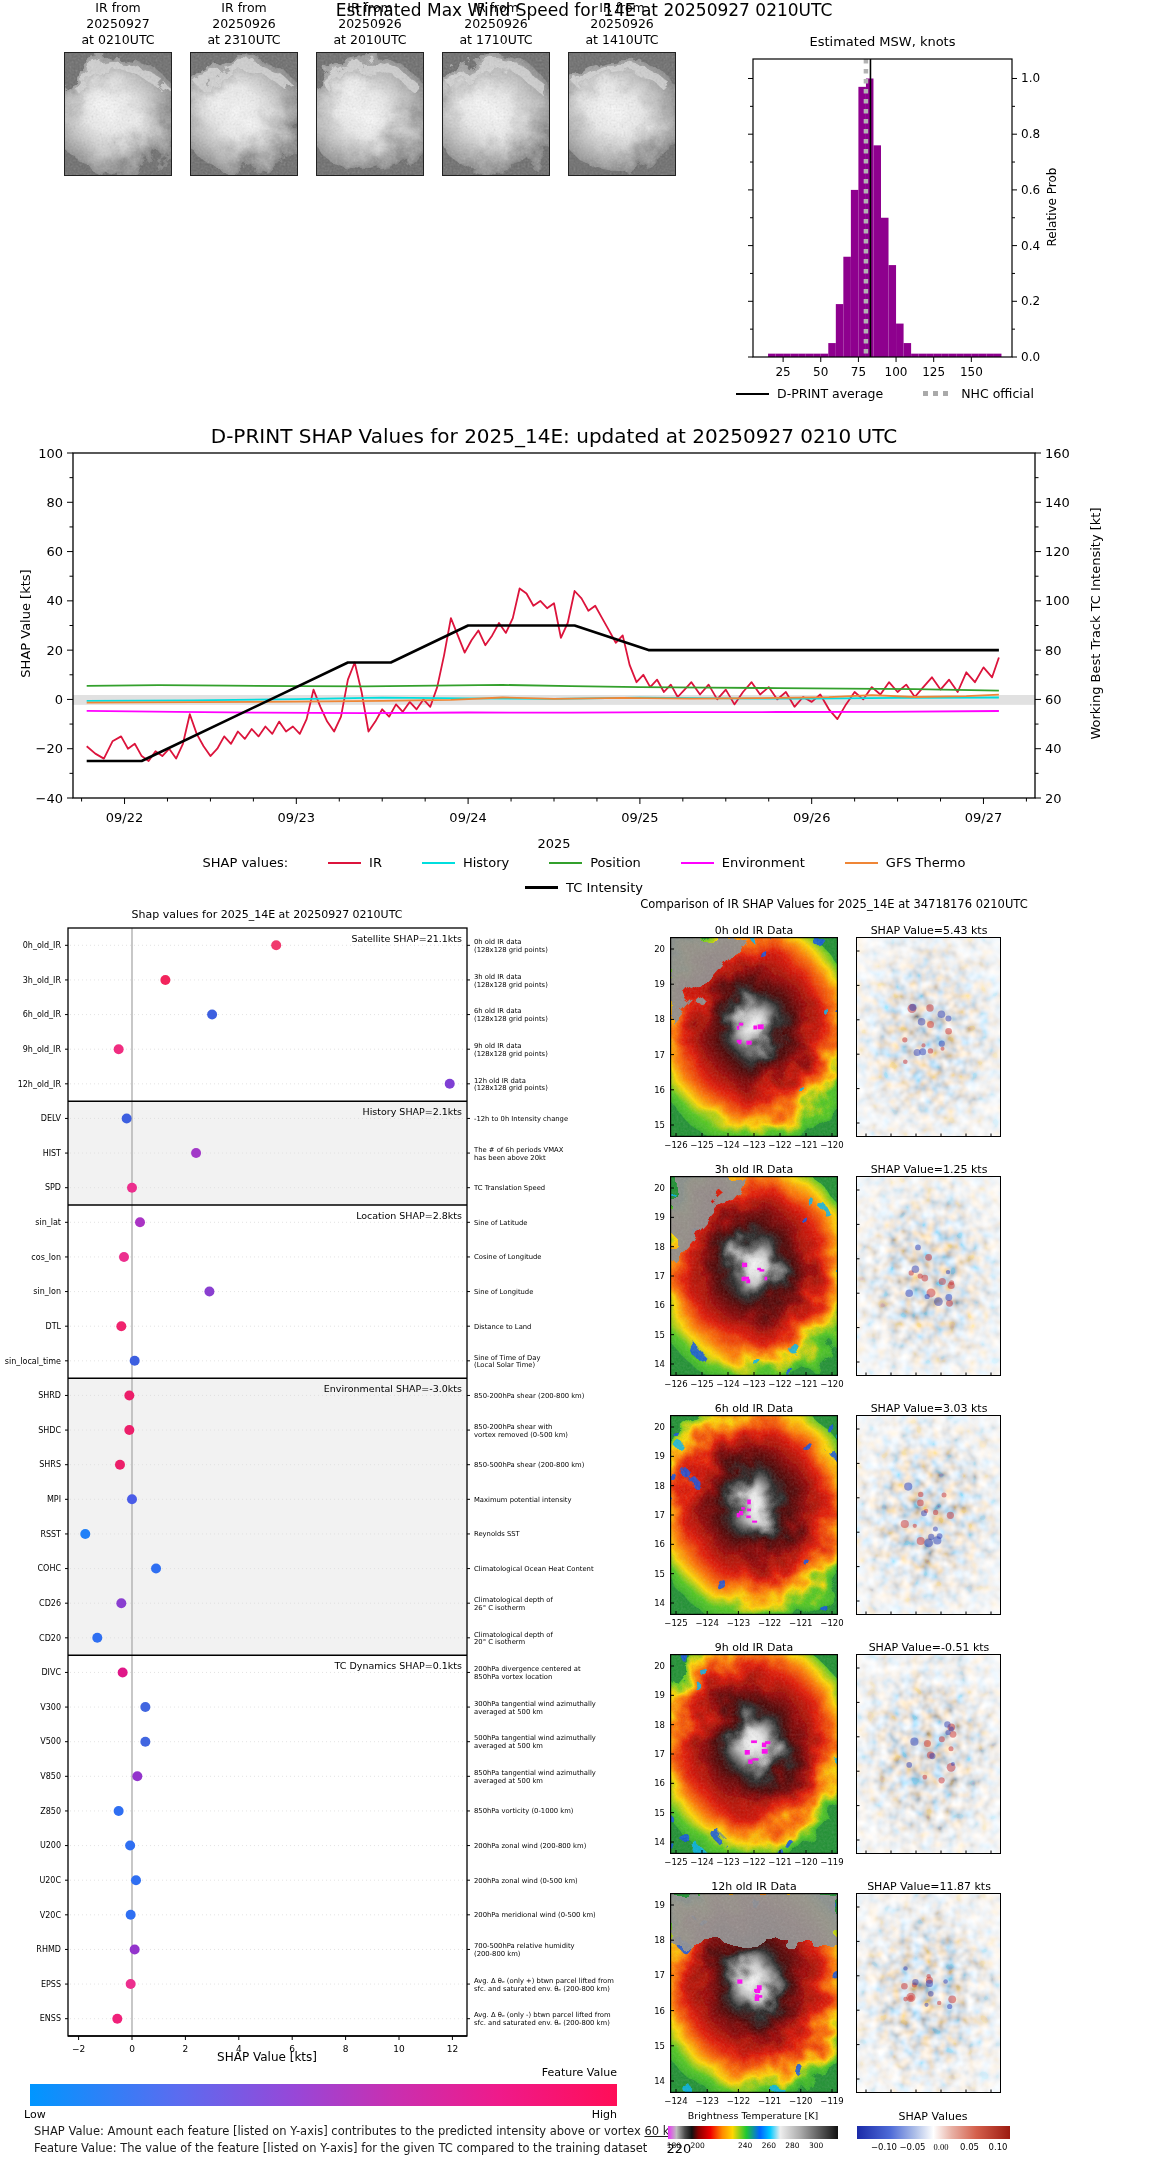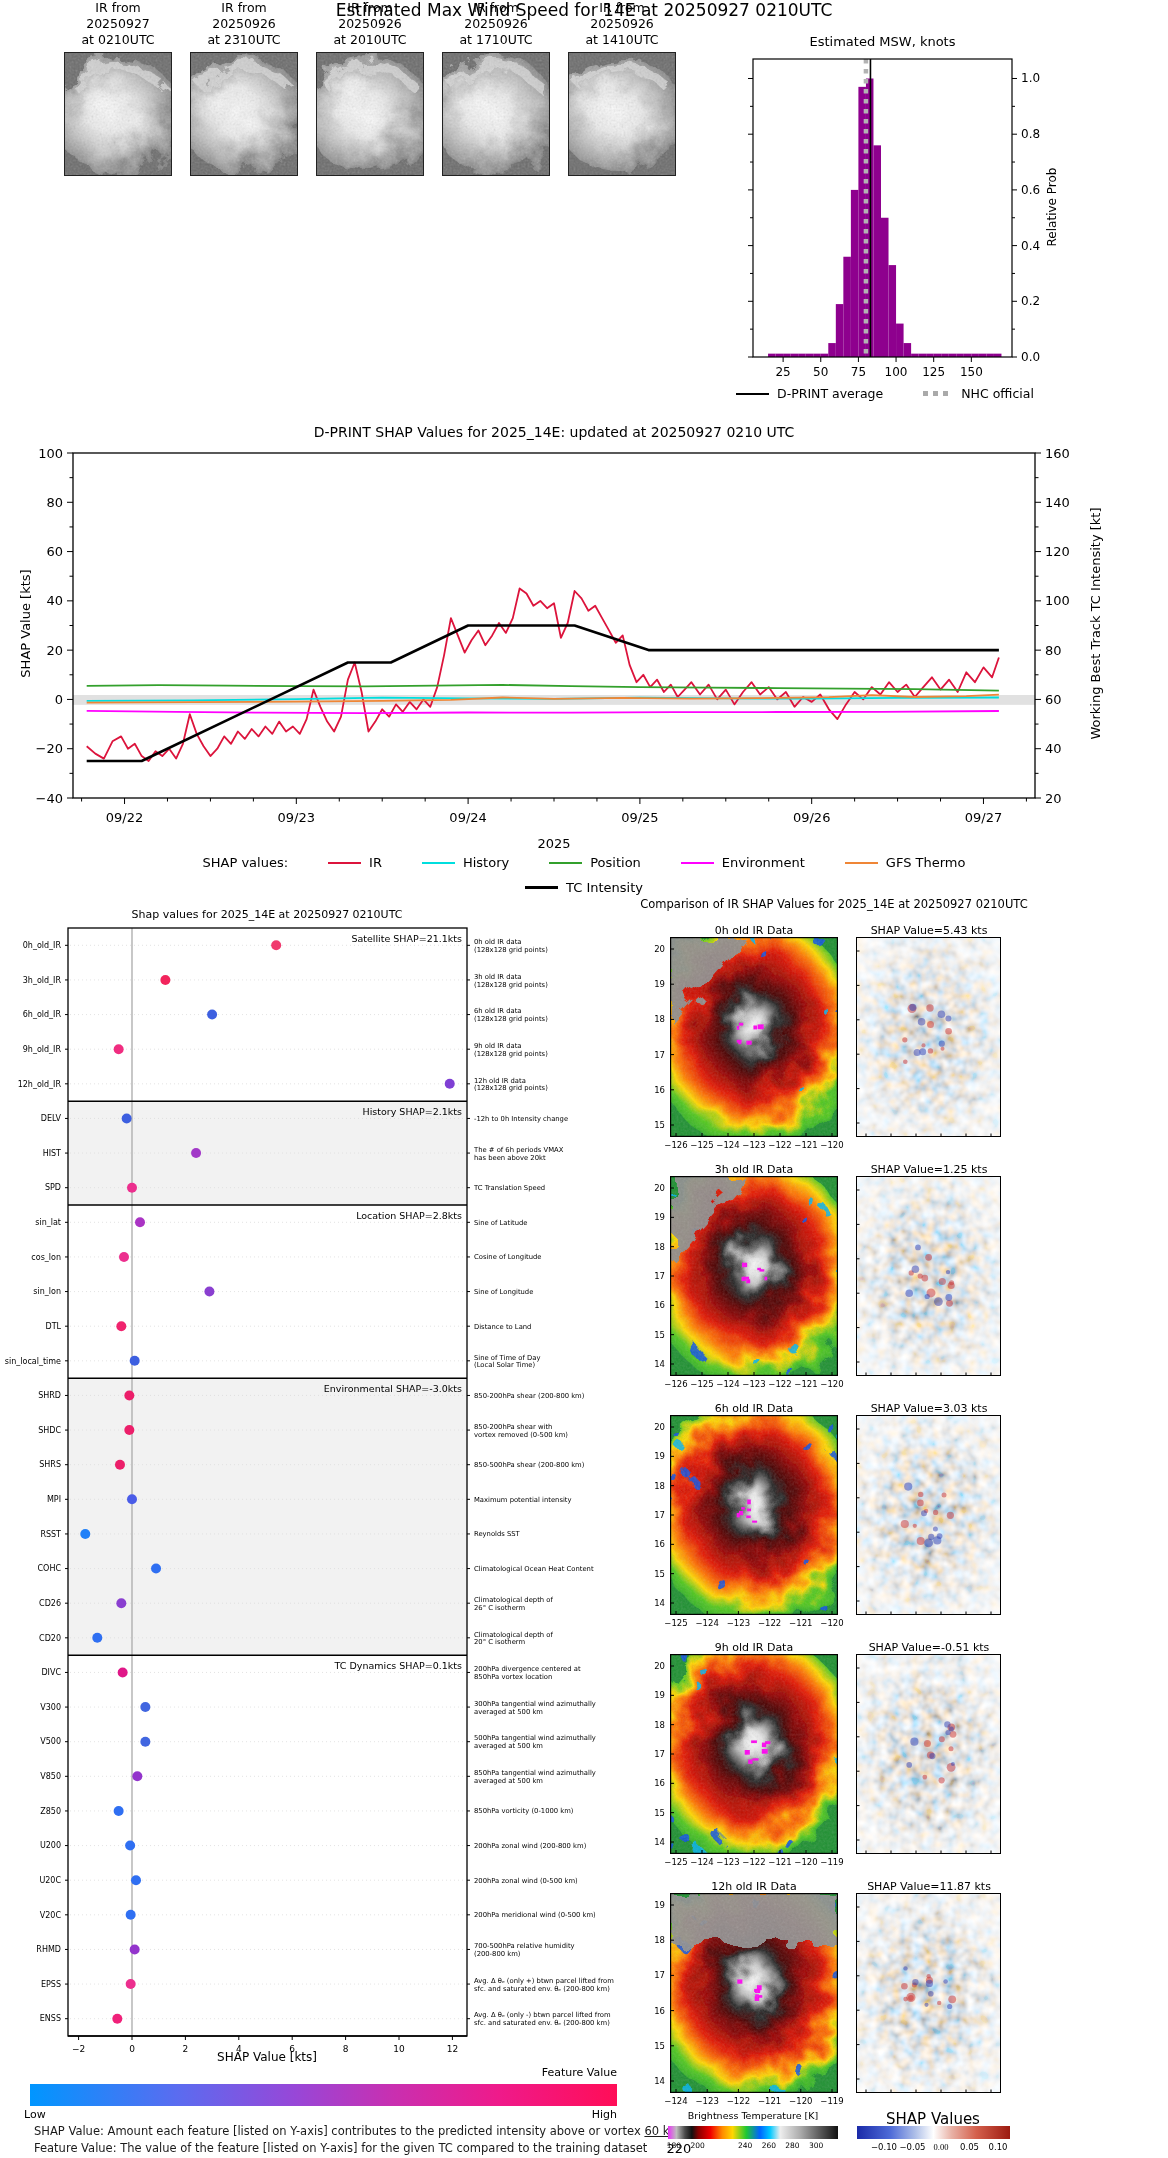--- a/index.html
+++ b/index.html
@@ -276,21 +276,21 @@
     <span class="legitem">
         <span class="legline"></span>
         <span>D-PRINT average</span>
       </span>
     <span class="legitem">
         <span style="display:inline-block;width:30px;height:5px;background:repeating-linear-gradient(90deg,#aaa 0 5px,transparent 5px 10px);"></span>
         <span>NHC official</span>
       </span>
   </div>
 
-  <div class="abs ctr" style="left:154px;top:424px;width:800px;font-size:14px;">D-PRINT SHAP Values for 2025_14E: updated at 20250927 0210 UTC</div>
+  <div class="abs ctr" style="left:154px;top:424px;width:800px;font-size:20px;">D-PRINT SHAP Values for 2025_14E: updated at 20250927 0210 UTC</div>
   <div class="abs" id="tsWrap" style="left:0;top:420px;width:1168px;height:420px;">
       <svg width="1168" height="420">
         <rect x="73" y="274.99285714285713" width="962" height="9.85714285714289" fill="#d9d9d9" opacity="0.8"></rect>
         <polyline points="86.7,326.3 95.3,333.6 103.9,338.6 112.5,321.3 121.1,316.4 128.0,328.7 134.8,323.8 141.7,336.1 148.6,341.0 155.5,331.2 162.3,336.1 169.2,328.7 176.1,338.6 182.9,323.8 189.8,294.2 196.7,313.9 203.6,326.3 210.4,336.1 217.3,328.7 224.2,316.4 231.0,323.8 237.9,311.5 244.8,318.9 251.7,309.0 258.5,316.4 265.4,306.5 272.3,313.9 279.1,301.6 286.0,311.5 292.9,306.5 299.8,313.9 306.6,299.1 313.5,269.6 320.4,286.8 327.2,301.6 334.1,311.5 341.0,296.7 347.9,259.7 354.7,242.5 361.6,272.0 368.5,311.5 375.3,301.6 382.2,289.3 389.1,296.7 396.0,284.4 402.8,291.8 409.7,281.9 416.6,289.3 423.4,279.4 430.3,286.8 437.2,267.1 444.1,235.1 450.9,198.1 457.8,215.4 464.7,232.6 471.5,220.3 478.4,210.4 485.3,225.2 492.2,215.4 499.0,203.0 505.9,212.9 512.8,198.1 519.6,168.5 526.5,173.5 533.4,185.8 540.3,180.9 547.1,188.2 554.0,183.3 560.9,217.8 567.7,203.0 574.6,171.0 581.5,178.4 588.4,190.7 595.2,185.8 602.1,198.1 609.0,210.4 615.8,222.8 622.7,215.4 629.6,244.9 636.5,262.2 643.3,254.8 650.2,267.1 657.1,259.7 663.9,272.0 670.8,264.6 677.7,277.0 684.6,269.6 691.4,262.2 700.0,274.5 708.6,264.6 717.2,279.4 725.8,269.6 734.4,284.4 743.0,272.0 751.6,262.2 760.1,274.5 768.7,267.1 777.3,279.4 785.9,272.0 794.5,286.8 803.1,277.0 811.7,281.9 820.3,274.5 828.9,289.3 837.4,299.1 846.0,284.4 854.6,272.0 863.2,279.4 871.8,267.1 880.4,274.5 889.0,262.2 897.6,272.0 906.2,264.6 914.8,277.0 923.3,267.1 931.9,257.3 940.5,269.6 949.1,259.7 957.7,272.0 966.3,252.3 974.9,262.2 983.5,247.4 992.1,257.3 998.9,237.5" fill="none" stroke="#dc143c" stroke-width="1.8" stroke-linejoin="round"></polyline>
         <polyline points="86.7,280.9 193.2,280.4 296.3,279.2 382.2,277.7 468.1,278.4 554.0,278.9 639.9,277.7 725.8,278.4 811.7,278.7 897.6,277.9 998.9,277.5" fill="none" stroke="#00dede" stroke-width="1.8" stroke-linejoin="round"></polyline>
         <polyline points="86.7,265.9 158.9,265.1 227.6,265.6 296.3,266.1 365.0,266.4 433.8,265.6 502.5,264.9 571.2,266.1 639.9,267.1 708.6,267.6 777.3,268.1 846.0,268.6 914.8,269.1 998.9,270.6" fill="none" stroke="#33a02c" stroke-width="1.8" stroke-linejoin="round"></polyline>
         <polyline points="86.7,290.8 176.1,291.8 262.0,292.7 365.0,293.2 468.1,292.5 571.2,292.7 674.2,292.2 777.3,292.0 880.4,291.8 998.9,291.0" fill="none" stroke="#ff00ff" stroke-width="1.8" stroke-linejoin="round"></polyline>
         <polyline points="86.7,282.6 193.2,282.1 296.3,281.6 382.2,280.9 450.9,279.9 502.5,277.5 554.0,278.9 622.7,277.9 691.4,278.7 760.1,278.2 828.9,277.2 871.8,275.2 914.8,277.0 966.3,276.2 998.9,274.7" fill="none" stroke="#ef8636" stroke-width="1.8" stroke-linejoin="round"></polyline>
         <polyline points="86.7,341.0 141.7,341.0 347.9,242.5 390.8,242.5 468.1,205.5 574.6,205.5 648.5,230.1 998.9,230.1" fill="none" stroke="#000000" stroke-width="2.6" stroke-linejoin="round"></polyline>
         <rect x="73" y="33" width="962" height="345" fill="none" stroke="#000" stroke-width="1.3"></rect>
@@ -654,21 +654,21 @@
   <div class="abs ctr" style="left:117px;top:2050px;width:300px;font-size:12px;">SHAP Value [kts]</div>
 
   <div class="abs" style="left:497px;top:2066px;width:120px;text-align:right;font-size:11px;">Feature Value</div>
   <div class="abs" style="left:30px;top:2084px;width:587px;height:22px;background:linear-gradient(90deg,#0096ff 0%,#5a6cf0 25%,#9747d8 45%,#c92fb0 62%,#ef1a8a 80%,#ff0d57 100%);"></div>
   <div class="abs" style="left:24px;top:2108px;font-size:11px;">Low</div>
   <div class="abs" style="left:517px;top:2108px;width:100px;text-align:right;font-size:11px;">High</div>
 
   <div class="abs fn" style="left:34px;top:2124px;"><span>SHAP Value: Amount each feature [listed on Y-axis] contributes to the predicted intensity above or vortex </span><span class="u">60 kts</span></div>
   <div class="abs fn" style="left:34px;top:2141px;">Feature Value: The value of the feature [listed on Y-axis] for the given TC compared to the training dataset</div>
 
-  <div class="abs ctr" style="left:500px;top:897px;width:668px;font-size:11.5px;">Comparison of IR SHAP Values for 2025_14E at 20250927 0210UTC</div>
+  <div class="abs ctr" style="left:500px;top:897px;width:668px;font-size:11.5px;">Comparison of IR SHAP Values for 2025_14E at 34718176 0210UTC</div>
   <div class="abs" id="cmpRows" style="left:0;top:0;width:0;height:0;">
       <div class="abs" style="left: 500px; top: 924px; width: 668px; height: 239px;">
         <div class="abs ctr" style="left: 90px; top: 0px; width: 328px; font-size: 11px;">0h old IR Data</div>
         <div class="abs ctr" style="left: 284px; top: 0px; width: 290px; font-size: 11px;">SHAP Value=5.43 kts</div>
         <div class="abs" style="left: 170px; top: 13px;">
           <svg width="168" height="200" viewBox="0 0 168 200">
             <defs>
               <radialGradient id="gc0" cx="50%" cy="47%" r="60%">
                 <stop offset="0%" stop-color="#f7f7f7"></stop>
                 <stop offset="7%" stop-color="#e6e6e6"></stop>
@@ -1365,21 +1365,21 @@
   <div class="abs" id="btTicks">
       <div class="abs ctr" style="left: 660px; top: 2141px; width: 28px; font-size: 7.5px;">180</div>
       <div class="abs ctr" style="left: 683.7px; top: 2141px; width: 28px; font-size: 7.5px;">200</div>
       <div class="abs ctr" style="left: 665px; top: 2141px; width: 28px; font-size: 13px;">220</div>
       <div class="abs ctr" style="left: 731.1px; top: 2141px; width: 28px; font-size: 7.5px;">240</div>
       <div class="abs ctr" style="left: 754.8px; top: 2141px; width: 28px; font-size: 7.5px;">260</div>
       <div class="abs ctr" style="left: 778.5px; top: 2141px; width: 28px; font-size: 7.5px;">280</div>
       <div class="abs ctr" style="left: 802.2px; top: 2141px; width: 28px; font-size: 7.5px;">300</div>
     </div>
 
-  <div class="abs ctr" style="left:833px;top:2110px;width:200px;font-size:15px;">SHAP Values</div>
+  <div class="abs ctr" style="left:833px;top:2110px;width:200px;font-size:11px;">SHAP Values</div>
   <div class="abs" style="left:857px;top:2126px;width:153px;height:13px;background:linear-gradient(90deg,#1a2aa8 0%,#4f6cd8 22%,#aebfe8 38%,#ffffff 50%,#e8b0a4 62%,#d4604c 78%,#9c1a10 100%);"></div>
   <div class="abs" id="shapCbTicks">
       <div class="abs ctr" style="left: 864px; top: 2142px; width: 40px; font-size: 8.5px;">−0.10</div>
       <div class="abs ctr" style="left: 892.5px; top: 2142px; width: 40px; font-size: 8.5px;">−0.05</div>
       <div class="abs ctr" style="left: 921px; top: 2142px; width: 40px; font-size: 8.5px; font-family: Liberation Serif, serif;">0.00</div>
       <div class="abs ctr" style="left: 949.5px; top: 2142px; width: 40px; font-size: 8.5px;">0.05</div>
       <div class="abs ctr" style="left: 978px; top: 2142px; width: 40px; font-size: 8.5px;">0.10</div>
     </div>
 
 </div>

